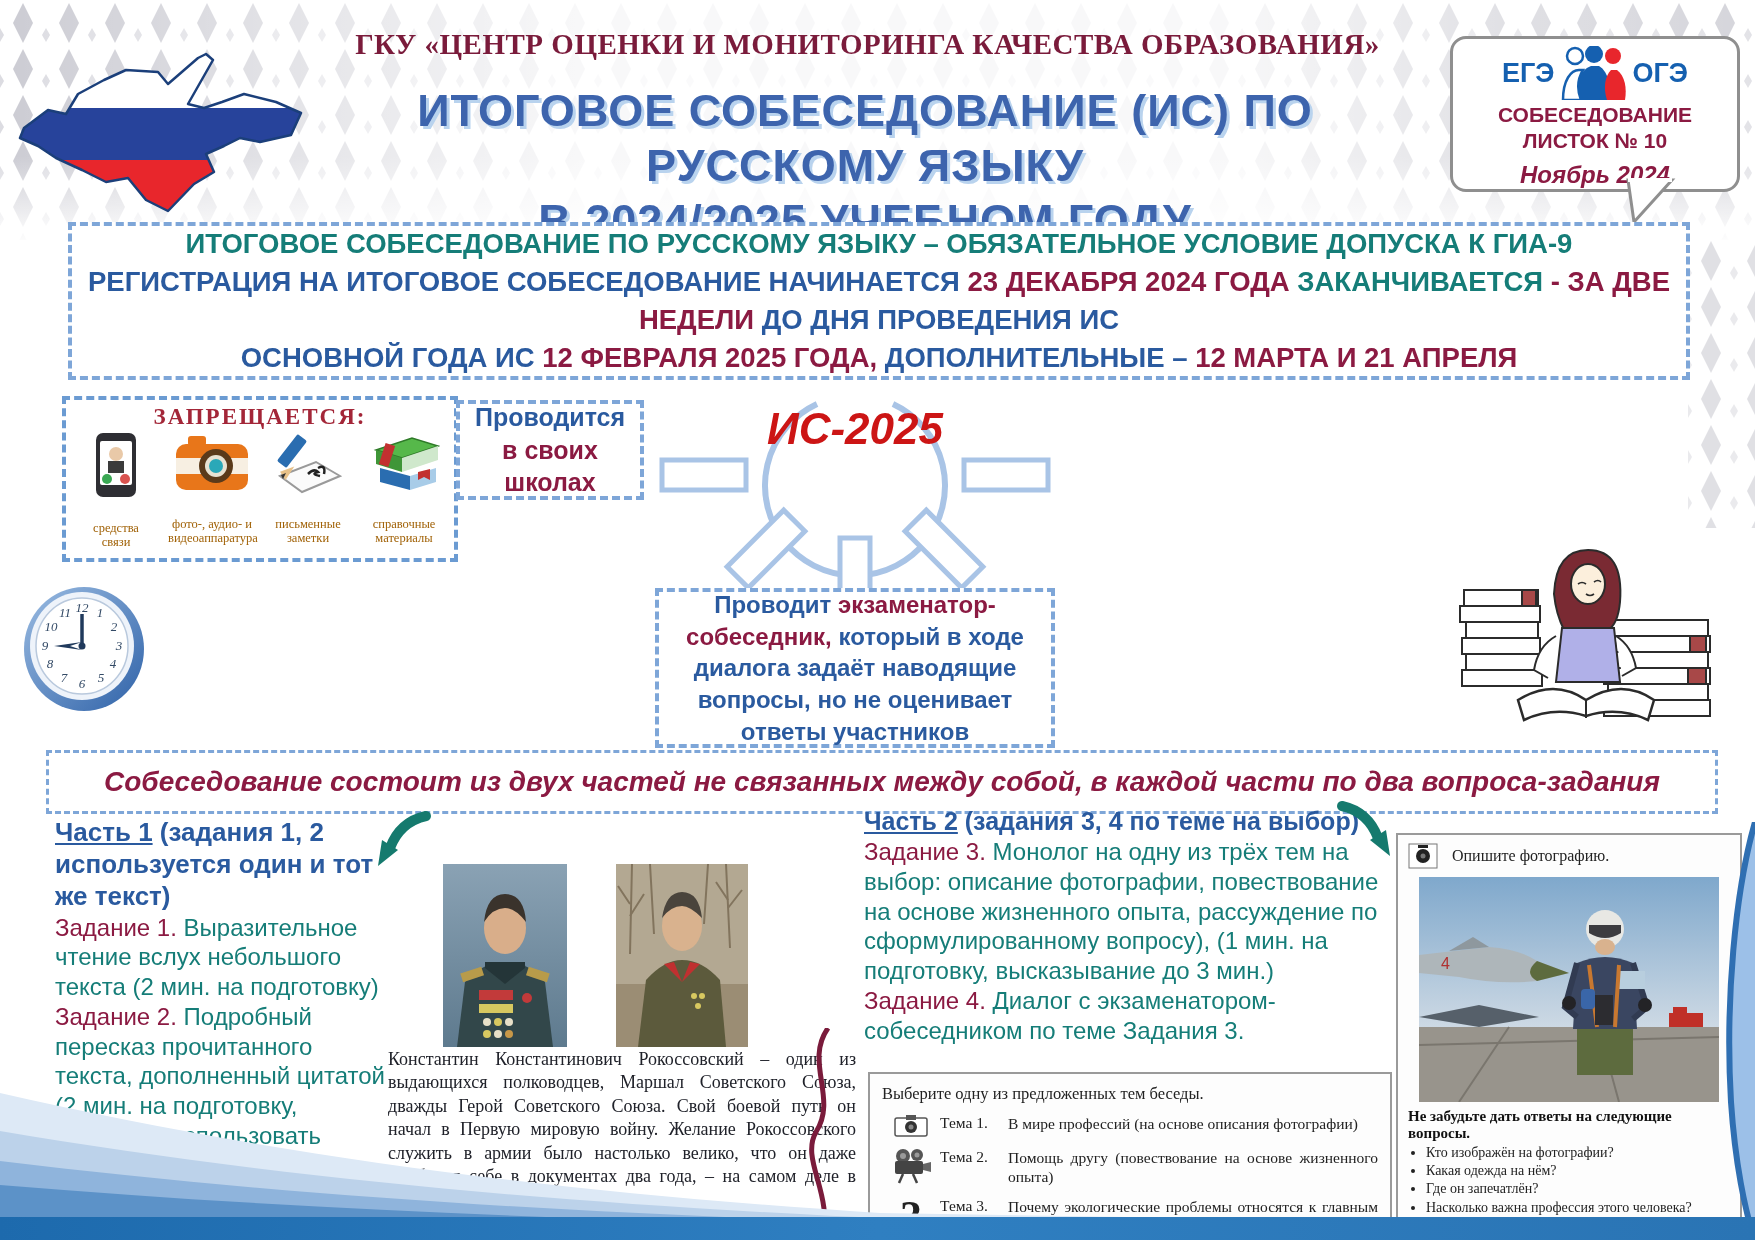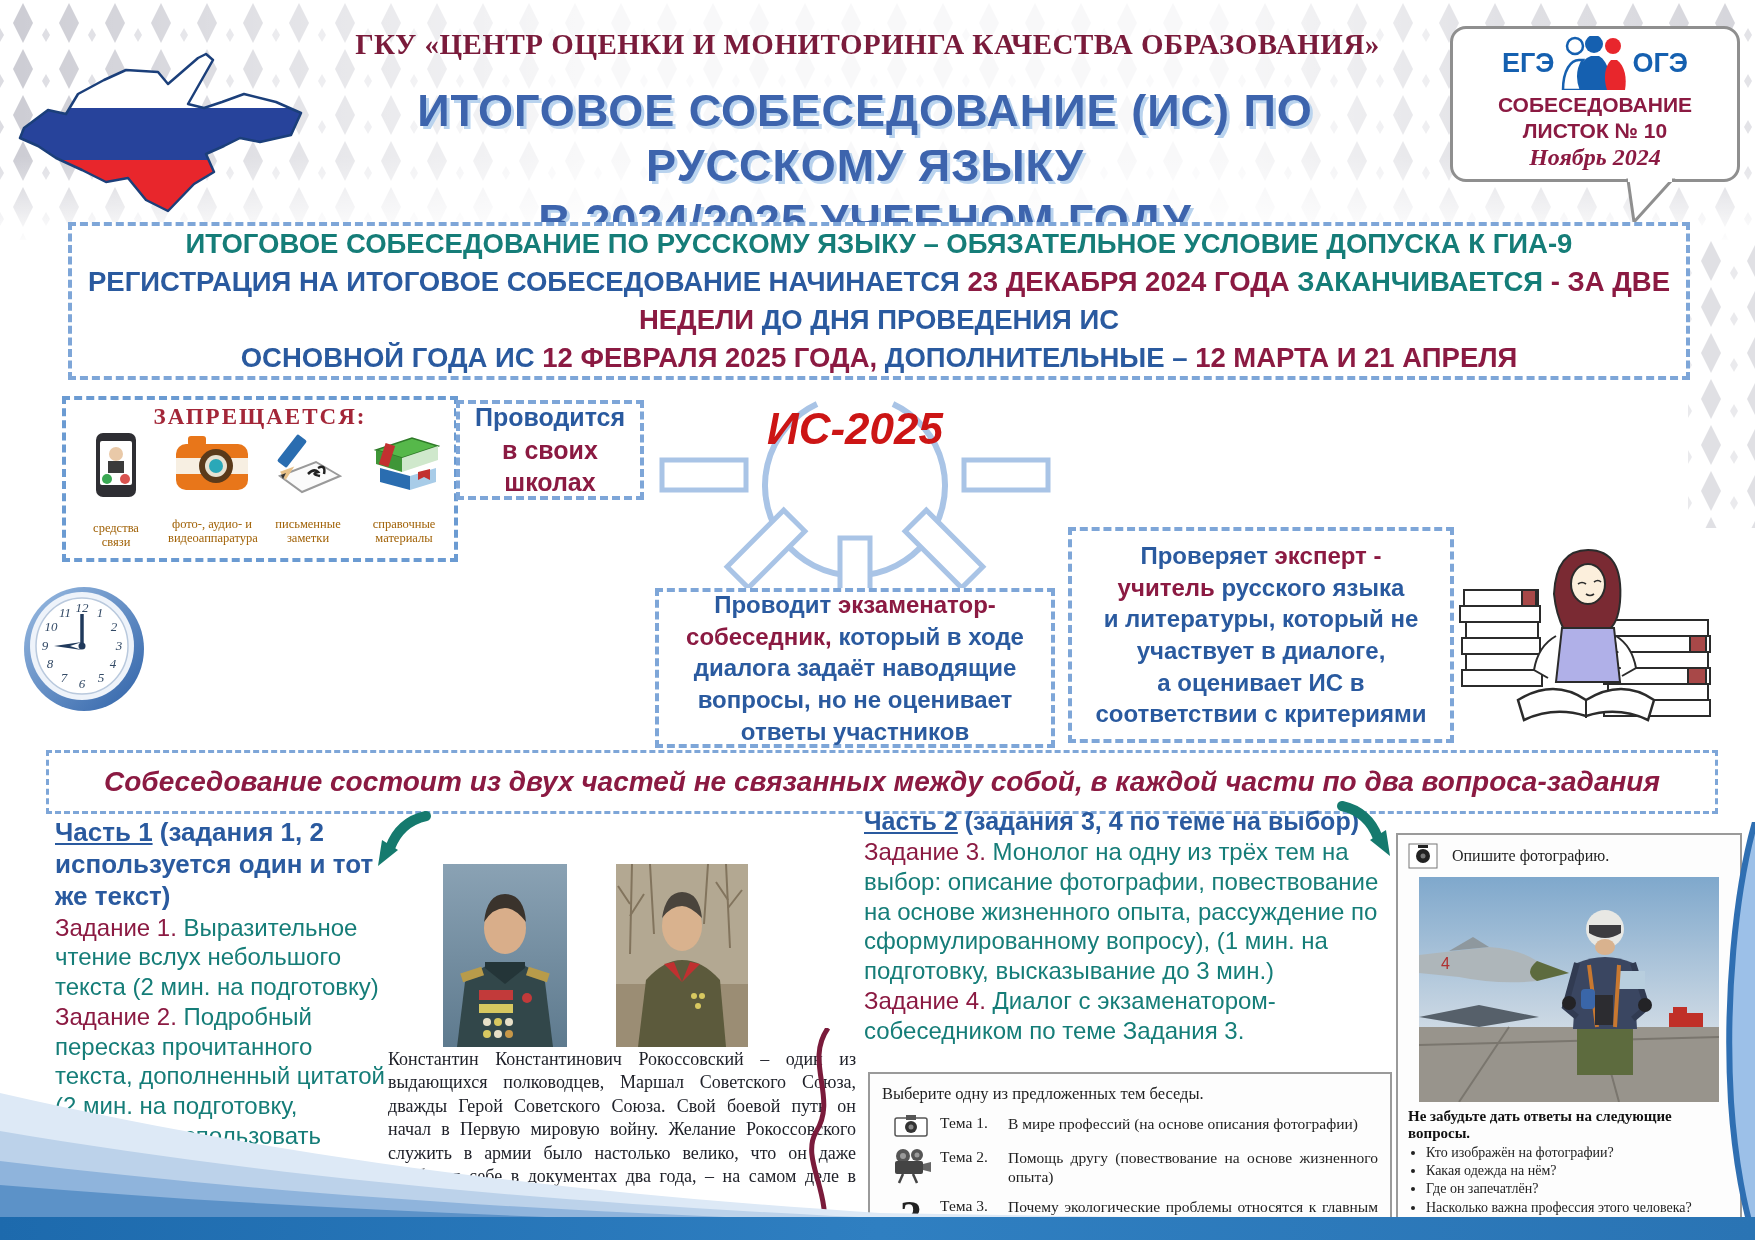--- a/index.html
+++ b/index.html
@@ -10,27 +10,27 @@
   .dashed{border:4px dashed #7ea6d8;background:#fff;box-sizing:border-box;}
 
   
   .org-title{left:295px;top:28px;width:1145px;text-align:center;
     font-family:"Liberation Serif",serif;font-weight:bold;font-size:29px;color:#7a1b3b;letter-spacing:.5px;}
   .main-title{left:285px;top:84px;width:1160px;text-align:center;font-weight:bold;
     font-size:45px;line-height:1.22;color:#3d64ad;letter-spacing:1px;
     text-shadow:3px 3px 0 #b9d3ee;}
 
   
-  .bubble{left:1450px;top:26px;width:290px;height:156px;background:#fff;border:3px solid #8f8f8f;
+  .bubble{left:1450px;top:36px;width:290px;height:156px;background:#fff;border:3px solid #8f8f8f;
     border-radius:16px;text-align:center;box-sizing:border-box;padding-top:6px;}
   .bubble .logo-row{display:flex;align-items:center;justify-content:center;gap:2px;height:56px;}
   .logo-txt{color:#1560b0;font-weight:bold;font-size:27px;}
   .bubble .l1{color:#8b1a42;font-weight:bold;font-size:21px;line-height:1.15;margin-top:2px;}
   .bubble .l3{color:#8b1a42;font-weight:bold;font-style:italic;font-size:24px;
-    font-family:Liberation Serif, serif;margin-top:1px;}
+    font-family:Liberation Sans, sans-serif;margin-top:8px;}
   .bubble-tail{left:1620px;top:178px;}
 
   
   .key-info{left:68px;top:222px;width:1622px;height:158px;display:flex;flex-direction:column;
     justify-content:center;text-align:center;font-weight:bold;font-size:27.5px;line-height:1.38;}
 
   
   .prohibited{left:62px;top:396px;width:376px;height:152px;border:4px dashed #6b9bd2;padding:4px 6px 2px;}
   .prohibited .ttl{text-align:center;font-family:"Liberation Serif",serif;font-weight:bold;
     font-size:23px;color:#a32638;letter-spacing:2px;}
@@ -253,28 +253,20 @@
 
 
   <div class="abs dashed conducts">
     <div class="seg"><span style="color: rgb(42, 90, 159);">Проводит </span><span style="color: rgb(139, 26, 66);">экзаменатор-
 собеседник,</span><span style="color: rgb(42, 90, 159);"> который в ходе
 диалога задаёт наводящие
 вопросы, но не оценивает
 ответы участников</span></div>
   </div>
 
-  <div class="abs dashed checks">
-    <div class="seg"><span style="color: rgb(42, 90, 159);">Проверяет </span><span style="color: rgb(139, 26, 66);">эксперт  -
-учитель</span><span style="color: rgb(42, 90, 159);"> русского языка
-и литературы, который не
-участвует в диалоге,
-а оценивает ИС в
-соответствии с критериями</span></div>
-  </div>
 
   <svg class="abs" style="left:1458px;top:532px;" width="256" height="202" viewBox="0 0 256 202">
     <g stroke="#2b2b2b" stroke-width="2" fill="#fff">
       <rect x="6" y="58" width="74" height="16"></rect>
         <rect x="2" y="74" width="80" height="16"></rect>
       <rect x="8" y="90" width="72" height="16"></rect>
         <rect x="4" y="106" width="78" height="16"></rect>
       <rect x="8" y="122" width="74" height="16"></rect>
         <rect x="4" y="138" width="80" height="16"></rect>
       <rect x="150" y="88" width="100" height="16"></rect>

